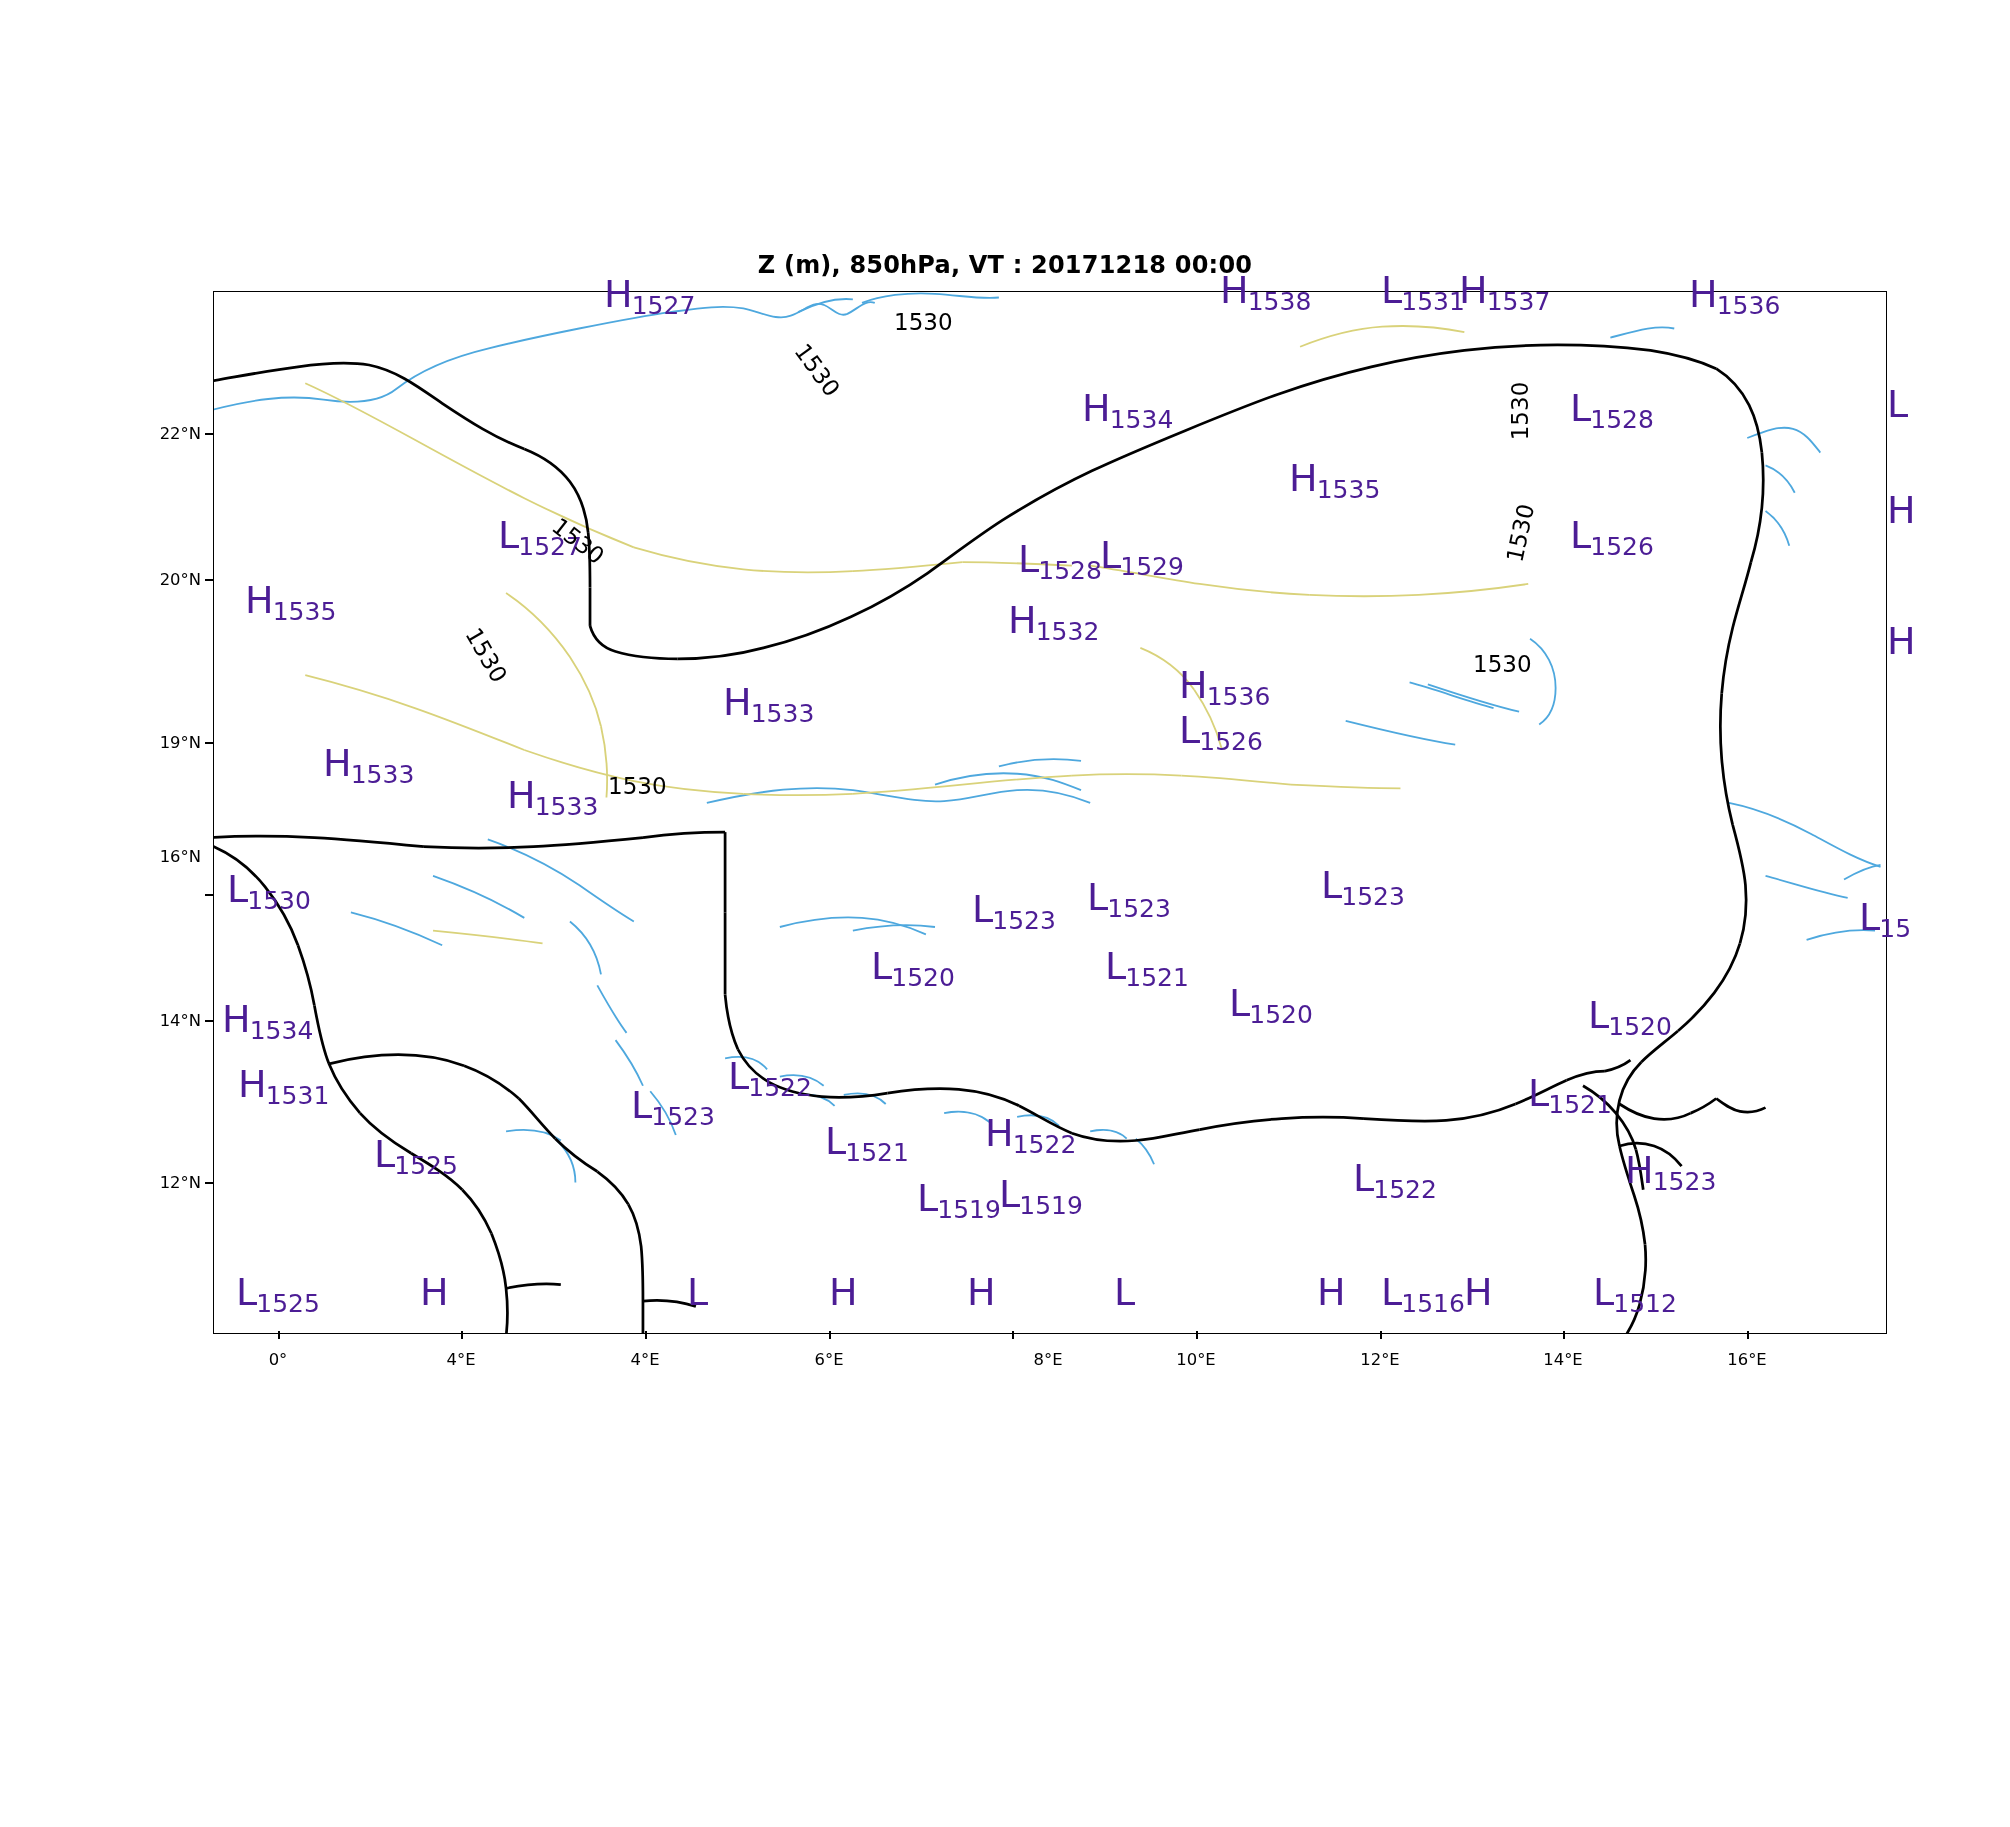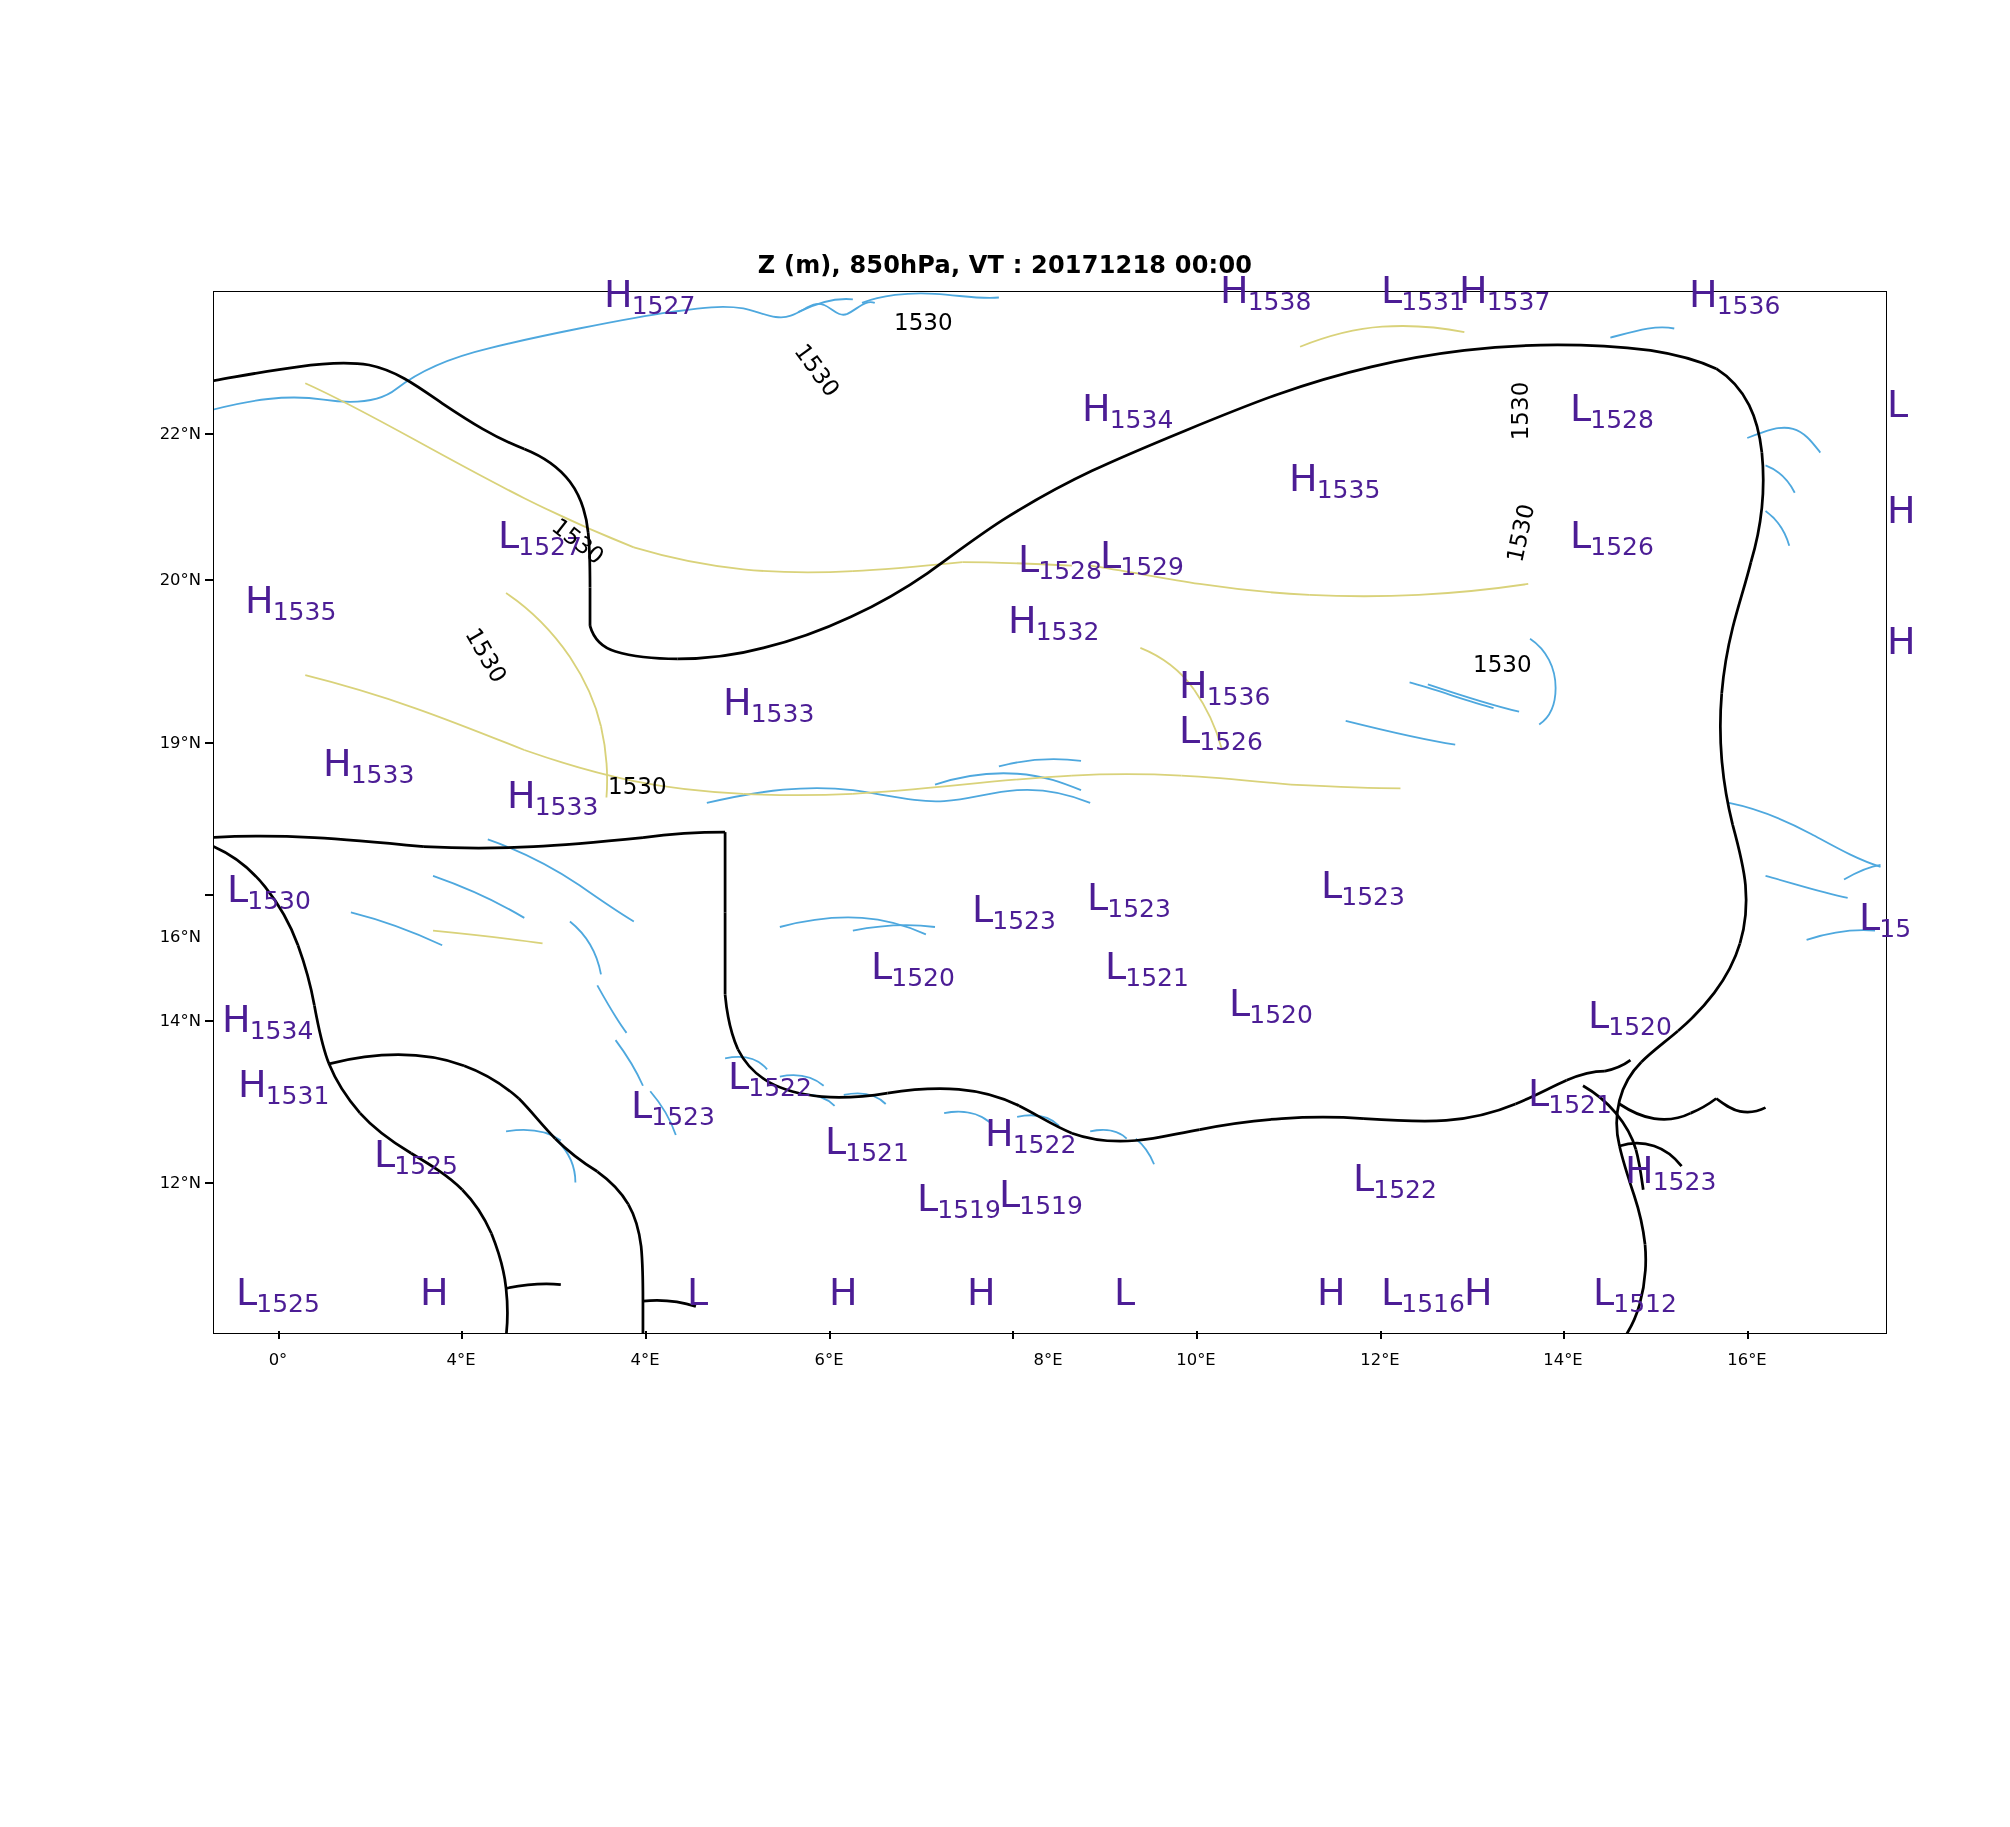--- a/index.html
+++ b/index.html
@@ -269,21 +269,21 @@
   <div class="tick-label xtick" style="left:645px">4°E</div>
   <div class="tick-label xtick" style="left:829px">6°E</div>
   <div class="tick-label xtick" style="left:1048px">8°E</div>
   <div class="tick-label xtick" style="left:1196px">10°E</div>
   <div class="tick-label xtick" style="left:1380px">12°E</div>
   <div class="tick-label xtick" style="left:1563px">14°E</div>
   <div class="tick-label xtick" style="left:1747px">16°E</div>
 
   <div class="tick-label ytick" style="top:1182px">12°N</div>
   <div class="tick-label ytick" style="top:1020px">14°N</div>
-  <div class="tick-label ytick" style="top:936px">16°N</div>
+  <div class="tick-label ytick" style="top:856px">16°N</div>
   <div class="tick-label ytick" style="top:742px">19°N</div>
   <div class="tick-label ytick" style="top:579px">20°N</div>
   <div class="tick-label ytick" style="top:433px">22°N</div>
 
   <div id="overlay">
       <div class="extremum" style="left: 604px; top: 275px;"><span class="glyph">H</span><span class="val">1527</span></div>
       <div class="extremum" style="left: 1220px; top: 271px;"><span class="glyph">H</span><span class="val">1538</span></div>
       <div class="extremum" style="left: 1381px; top: 271px;"><span class="glyph">L</span><span class="val">1531</span></div>
       <div class="extremum" style="left: 1459px; top: 271px;"><span class="glyph">H</span><span class="val">1537</span></div>
       <div class="extremum" style="left: 1689px; top: 275px;"><span class="glyph">H</span><span class="val">1536</span></div>

